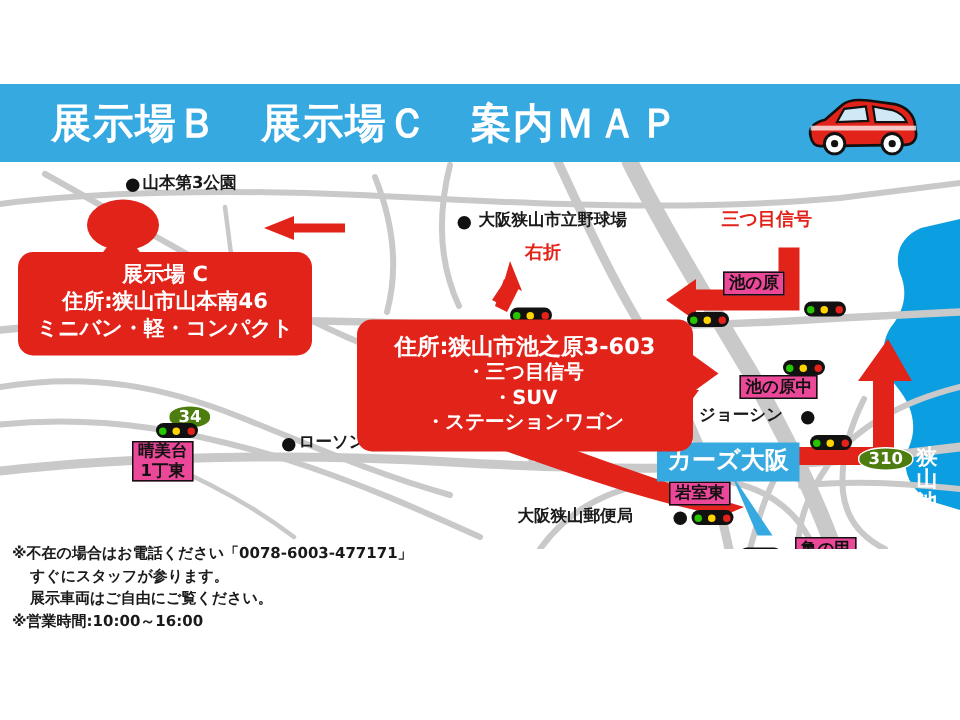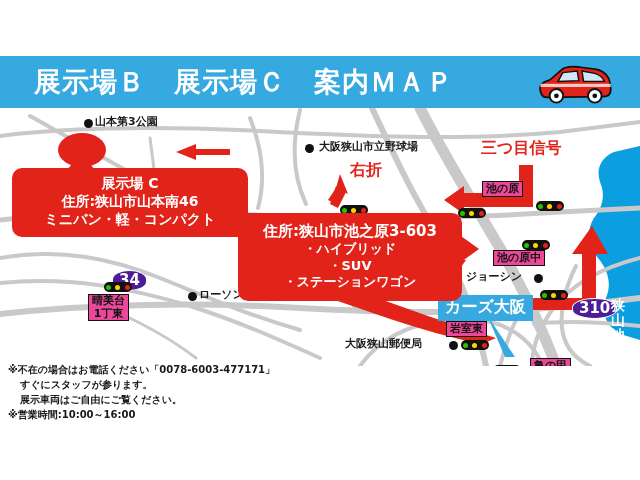--- a/index.html
+++ b/index.html
@@ -15,37 +15,37 @@
 
   
   #map-canvas{position:absolute;left:0;top:108px;width:640px;height:258px;background:#ffffff;overflow:hidden;}
   #map-svg{position:absolute;left:0;top:0;}
 
   
   .maplabel{position:absolute;font-size:11px;font-weight:bold;color:#1a1a1a;white-space:nowrap;
     line-height:1.15;}
   .boxlabel{position:absolute;font-size:11px;font-weight:bold;color:#111;background:#ec4899;
     border:1.6px solid #111;padding:0px 3px;white-space:nowrap;line-height:1.25;text-align:center;}
-  .redlabel{position:absolute;font-size:16px;font-weight:bold;color:#e2231a;white-space:nowrap;}
+  .redlabel{position:absolute;font-size:12px;font-weight:bold;color:#e2231a;white-space:nowrap;}
   .dot{position:absolute;width:9px;height:9px;border-radius:50%;background:#111;}
 
   
   .signal{position:absolute;width:28px;height:10px;border-radius:6px;background:#111;
     display:flex;align-items:center;justify-content:space-around;}
   .signal i{display:block;width:5px;height:5px;border-radius:50%;}
   .signal i.g{background:#27c400;} .signal i.y{background:#ffd400;} .signal i.r{background:#e2231a;}
 
   
-  .shield{position:absolute;background:#4c1d95;color:#fff;font-weight:bold;font-size:15px;
+  .shield{position:absolute;background:#4d7c0f;color:#fff;font-weight:bold;font-size:11px;
     border-radius:50%/45%;padding:1px 6px;line-height:1.1;border:1.5px solid #fff;}
 
   
   .callout{position:absolute;background:#e2231a;color:#fff;border-radius:10px;text-align:center;
     font-weight:bold;line-height:1.28;}
-  #callout-c{left:12px;top:168px;width:236px;padding:7px 0 8px;font-size:13.5px;}
+  #callout-c{left:12px;top:168px;width:196px;padding:7px 0 8px;font-size:13.5px;}
   #callout-b{left:238px;top:213px;width:224px;padding:9px 0 10px;font-size:13px;}
   #callout-b .big{font-size:15px;}
   #callout-c .big{font-size:14px;}
   .callout .line{display:block;}
   #callout-c:before{content:"";position:absolute;left:56px;top:-16px;border-left:13px solid transparent;
     border-right:13px solid transparent;border-bottom:17px solid #e2231a;}
   #callout-b:before{content:"";position:absolute;right:-17px;top:23px;border-top:13px solid transparent;
     border-bottom:13px solid transparent;border-left:18px solid #e2231a;}
   .marker-c{position:absolute;left:58px;top:133px;width:48px;height:34px;border-radius:50%;background:#e2231a;}
 
@@ -224,21 +224,21 @@
   <div class="marker-c"></div>
 
   <div id="callout-c" class="callout">
     <span class="line big">展示場 C</span>
     <span class="line big">住所:狭山市山本南46</span>
     <span class="line big">ミニバン・軽・コンパクト</span>
   </div>
 
   <div id="callout-b" class="callout">
     <span class="line big">住所:狭山市池之原3-603</span>
-    <span class="line">・ハイブリッド</span>
+    <span class="line">・三つ目信号</span>
     <span class="line">・SUV</span>
     <span class="line">・ステーションワゴン</span>
   </div>
 
   <div id="footer">
     <div>※不在の場合はお電話ください「0078-6003-477171」</div>
     <div class="indent">すぐにスタッフが参ります。</div>
     <div class="indent">展示車両はご自由にご覧ください。</div>
     <div>※営業時間:10:00～16:00</div>
   </div>

